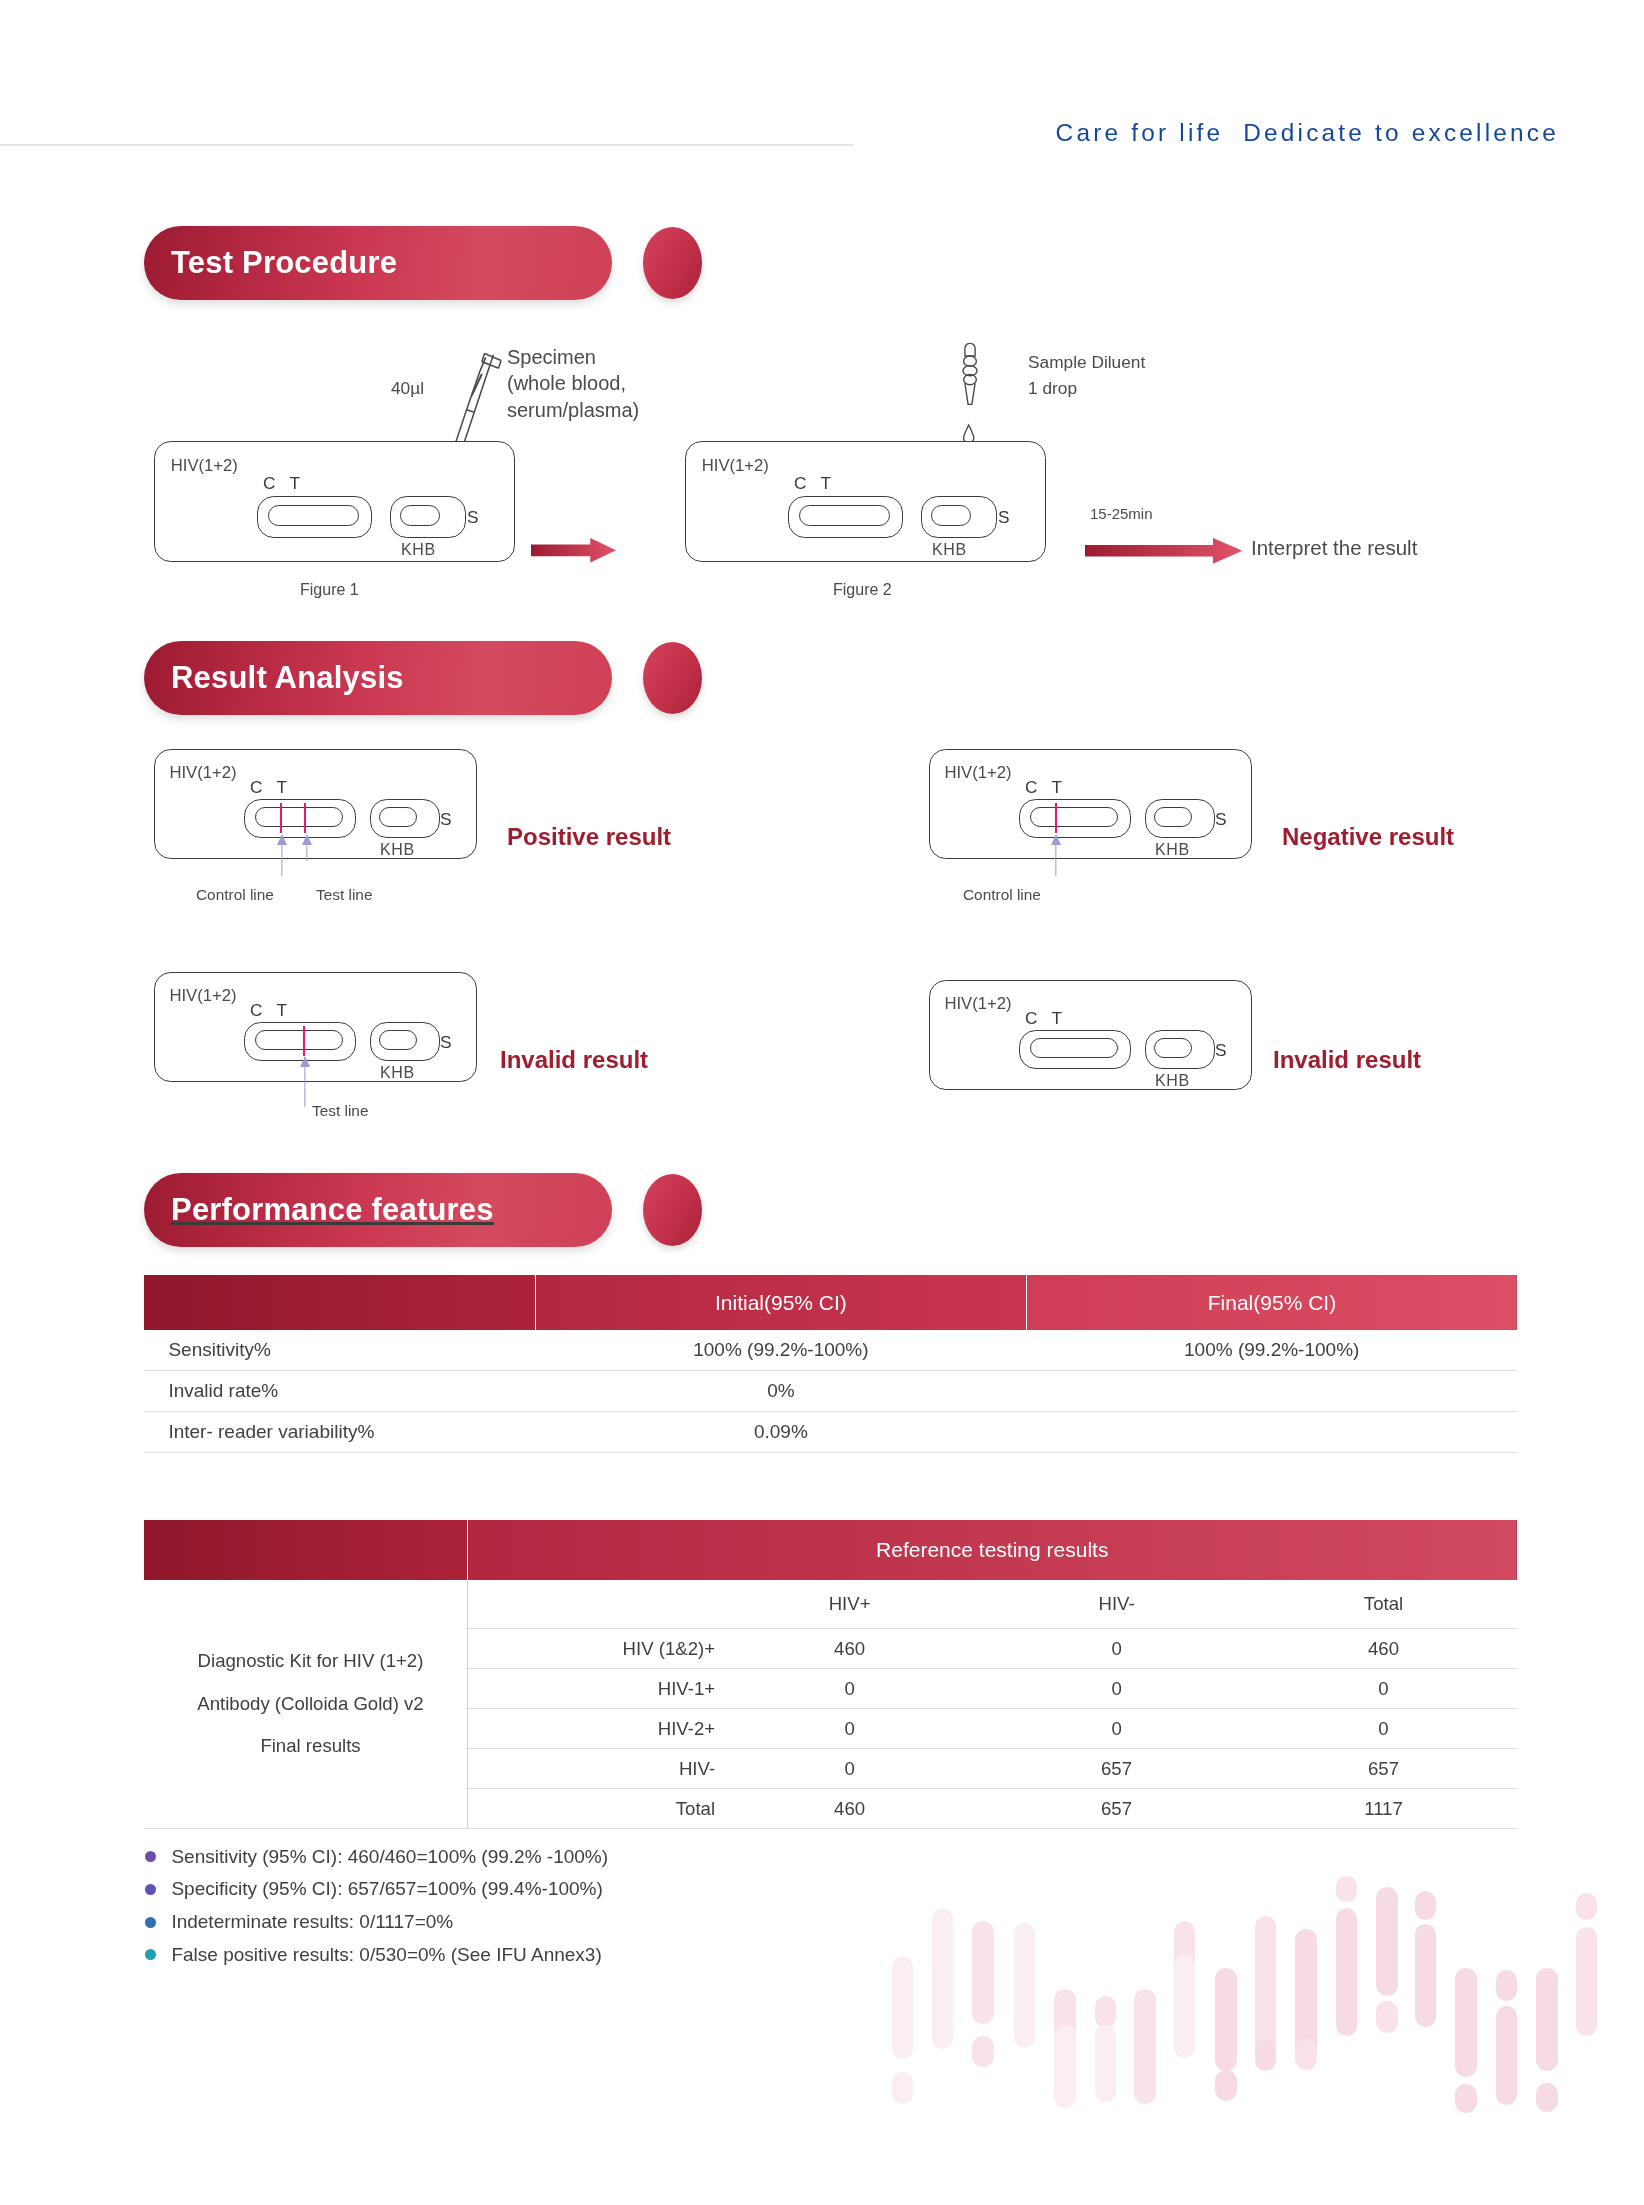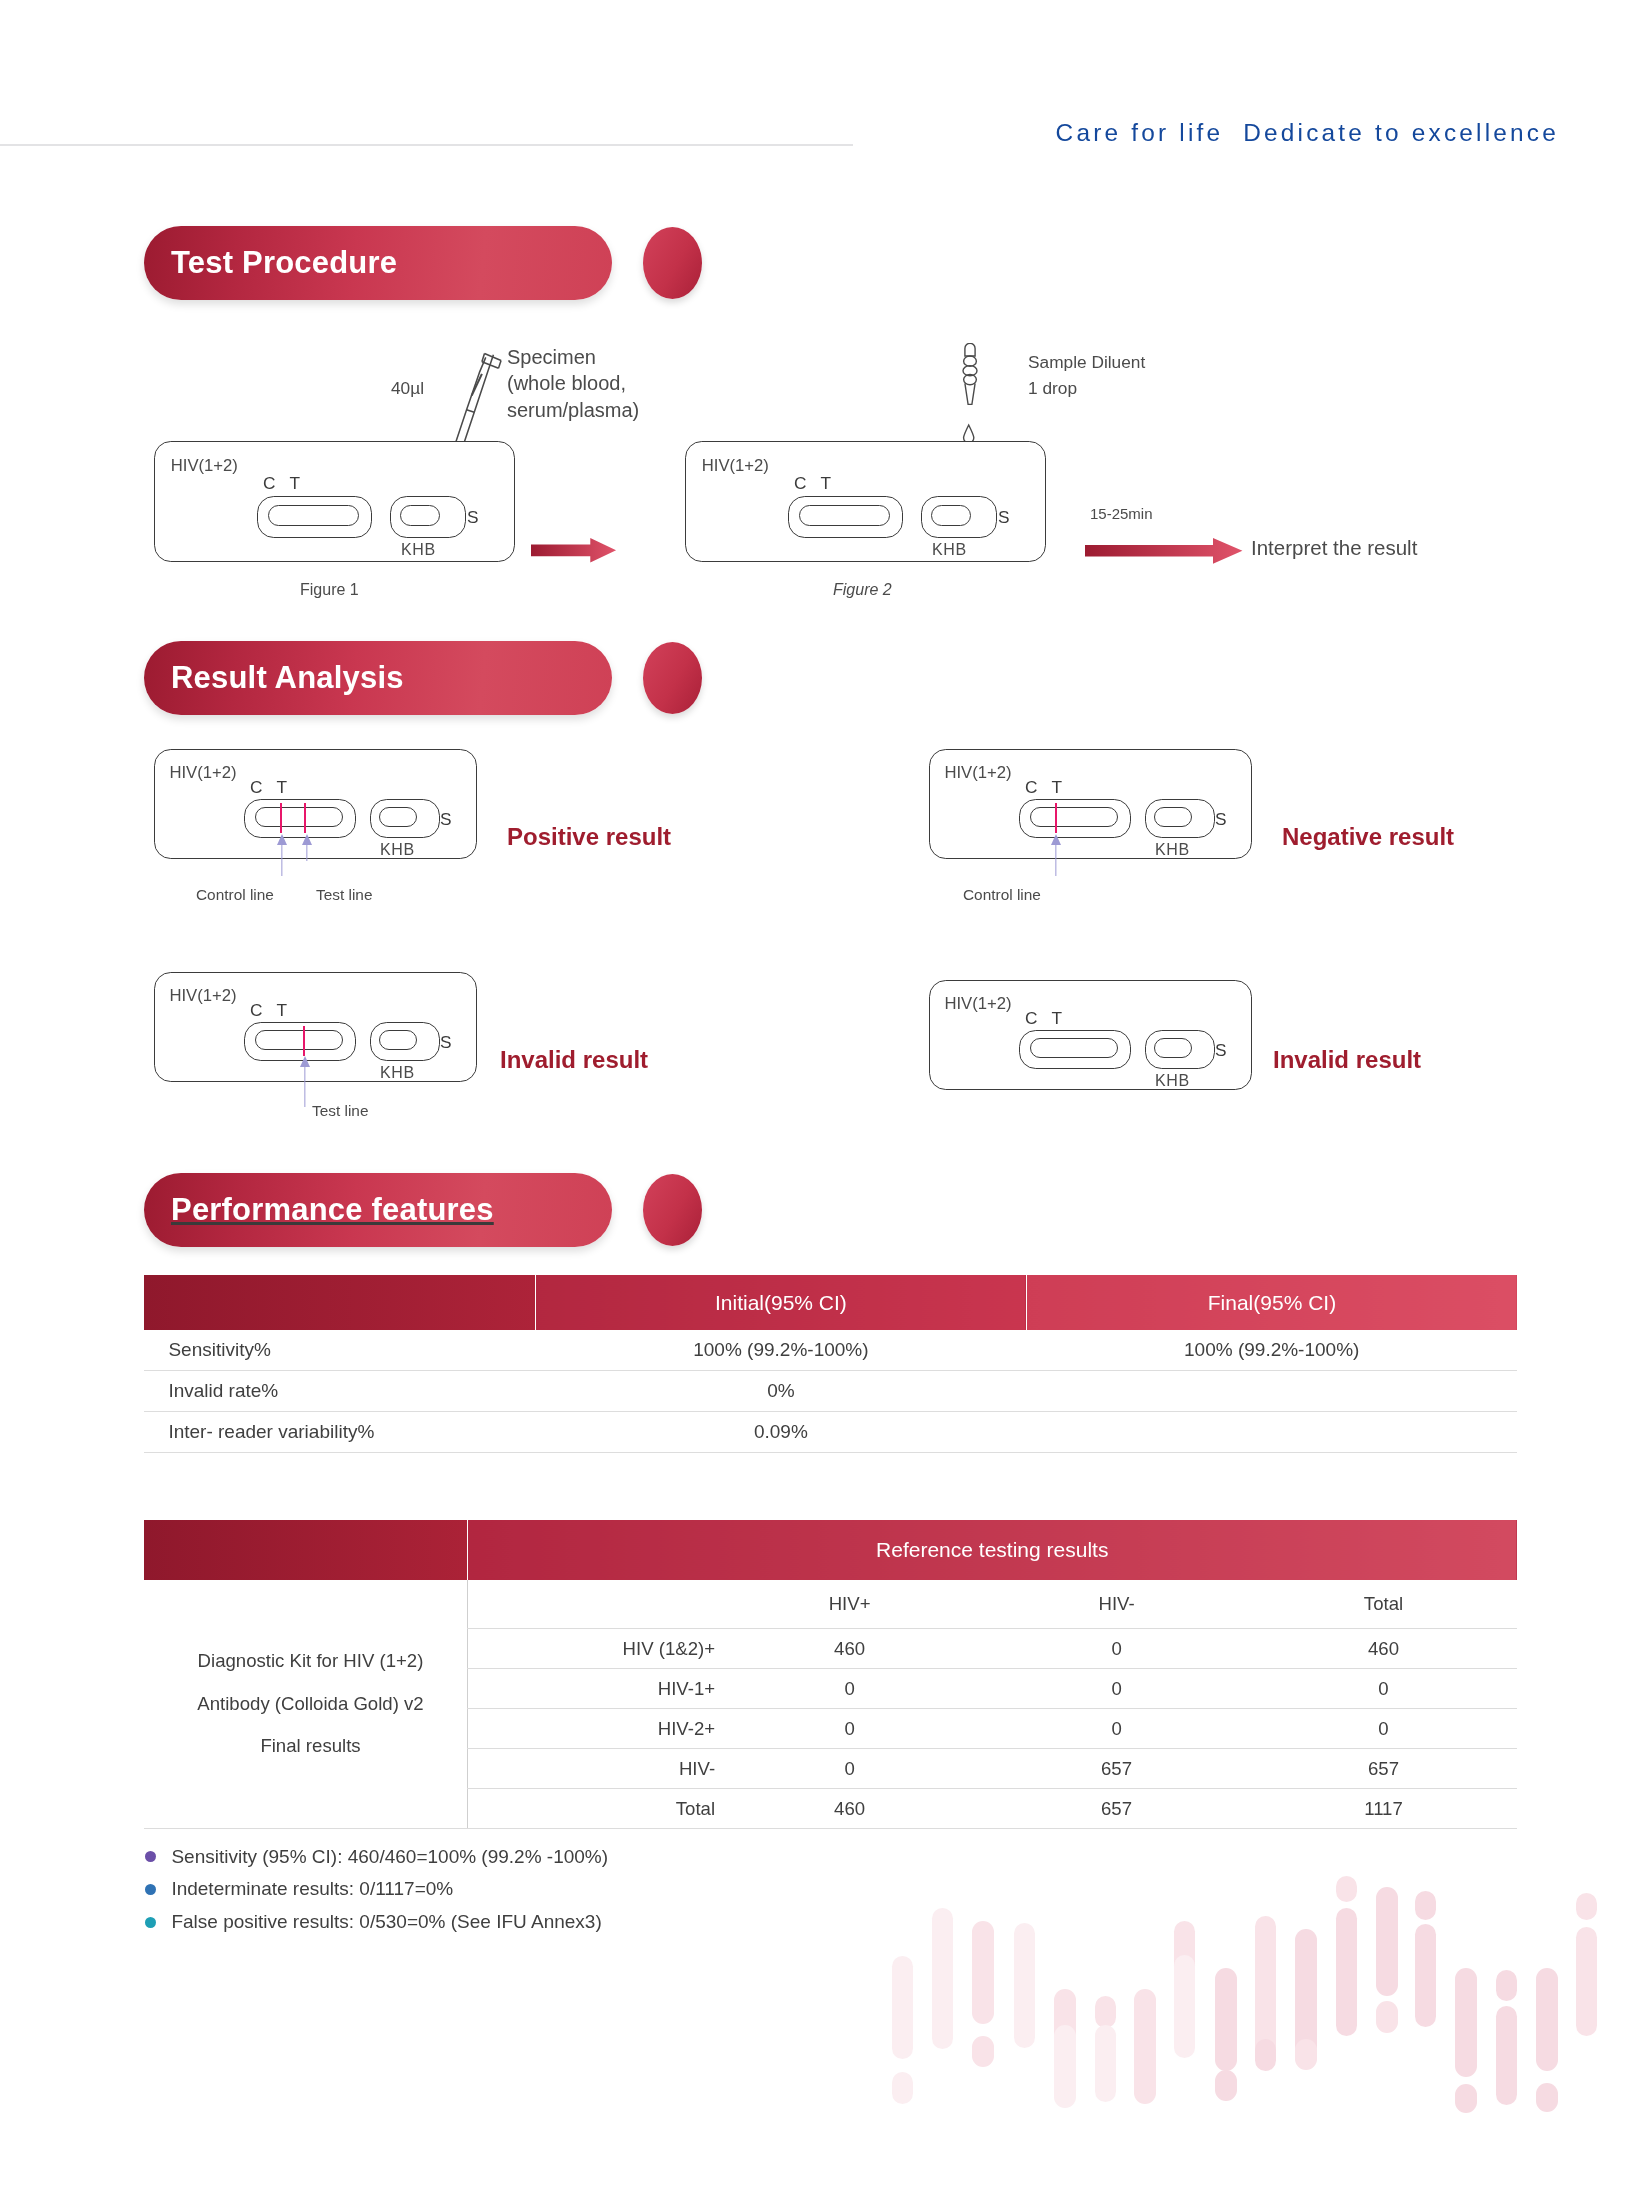--- a/index.html
+++ b/index.html
@@ -210,21 +210,21 @@
   <div class="ct-letters" style="left:109px;top:32px;"><span>C</span><span>T</span></div>
   <div class="win-outer" style="left:103px;top:55px;width:113px;height:40px;">
     <div class="win-inner" style="left:10.3px;top:7.7px;width:89px;height:19px;"></div>
   </div>
   <div class="s-outer" style="left:236px;top:55px;width:74px;height:40px;">
     <div class="s-inner" style="left:9px;top:7.7px;width:38px;height:19px;"></div>
   </div>
   <div class="s-letter" style="left:313px;top:66px;">S</div>
   <div class="khb" style="left:247px;top:100px;">KHB</div>
 </div>
-<div class="abs fig-cap" style="left:833px;top:581px;font-style:italic;">Figure 2</div>
+<div class="abs fig-cap" style="left:833px;top:581px;">Figure 2</div>
 
 <div class="abs lbl" style="left:1090px;top:504px;font-size:15px;">15-25min</div>
 <svg class="abs blockarrow" style="left:1085px;top:538px;" width="160" height="27" viewBox="0 0 250 42">
   <defs>
       <linearGradient id="ra2" x1="0" y1="0" x2="1" y2="0">
     <stop offset="0%" stop-color="#9c1b31"></stop>
         <stop offset="100%" stop-color="#e0536a"></stop>
   </linearGradient>
     </defs>
   <path d="M0,11 L200,11 L200,0 L246,20 L200,40 L200,29 L0,29 Z" fill="url(#ra2)"></path>
@@ -401,20 +401,24 @@
     <td class="num">657</td>
     <td class="num">1117</td>
   </tr>
 </tbody>
   </table>
 
 <div class="abs" id="bullets">
   <div class="bullet-row">
     <span class="bullet-dot" style="background:#6b4fa8;"></span>
     <span class="bullet-text">Sensitivity (95% CI): 460/460=100% (99.2% -100%)</span>
+  </div>
+  <div class="bullet-row">
+    <span class="bullet-dot" style="background:#5b52b5;"></span>
+    <span class="bullet-text">Specificity (95% CI): 657/657=100% (99.4%-100%)</span>
   </div>
   <div class="bullet-row">
     <span class="bullet-dot" style="background:#2f72b4;"></span>
     <span class="bullet-text">Indeterminate results: 0/1117=0%</span>
   </div>
   <div class="bullet-row">
     <span class="bullet-dot" style="background:#1e9fb5;"></span>
     <span class="bullet-text">False positive results: 0/530=0% (See IFU Annex3)</span>
   </div>
 </div>

